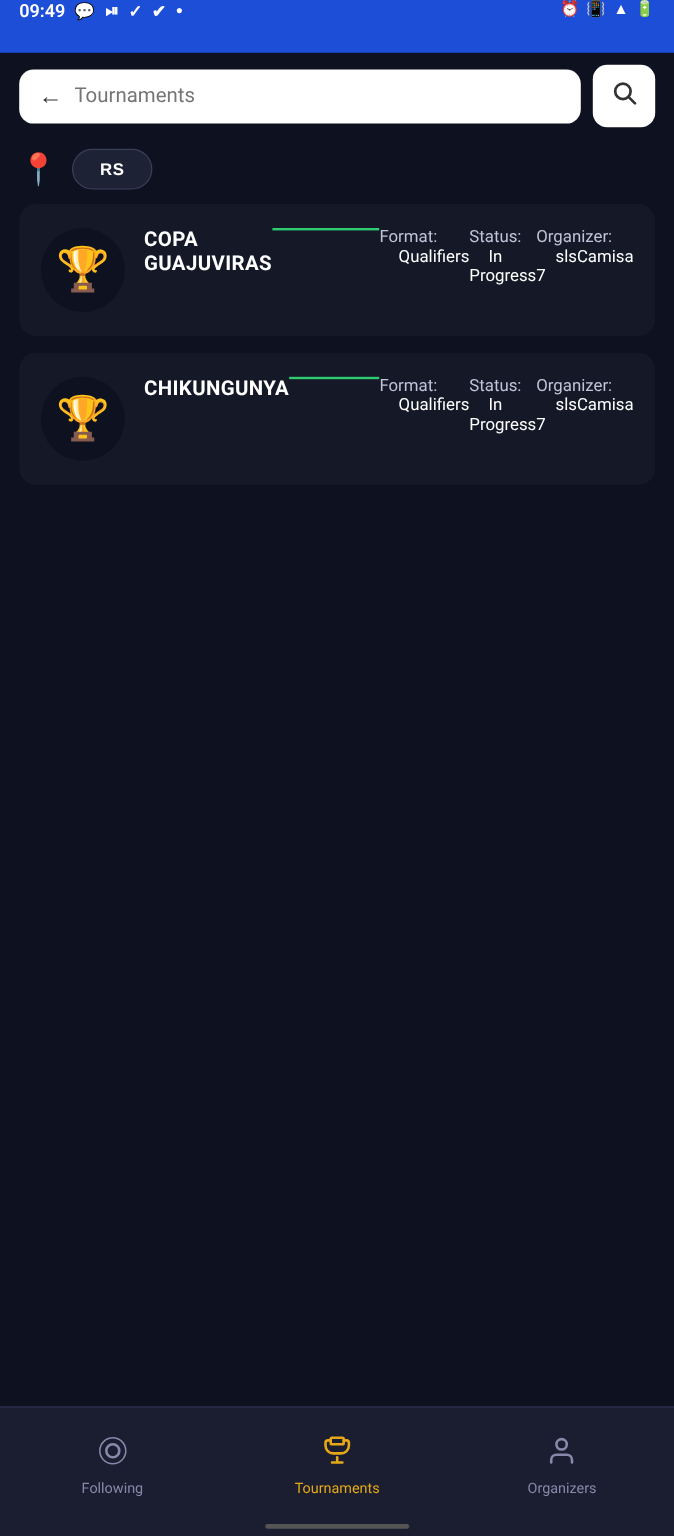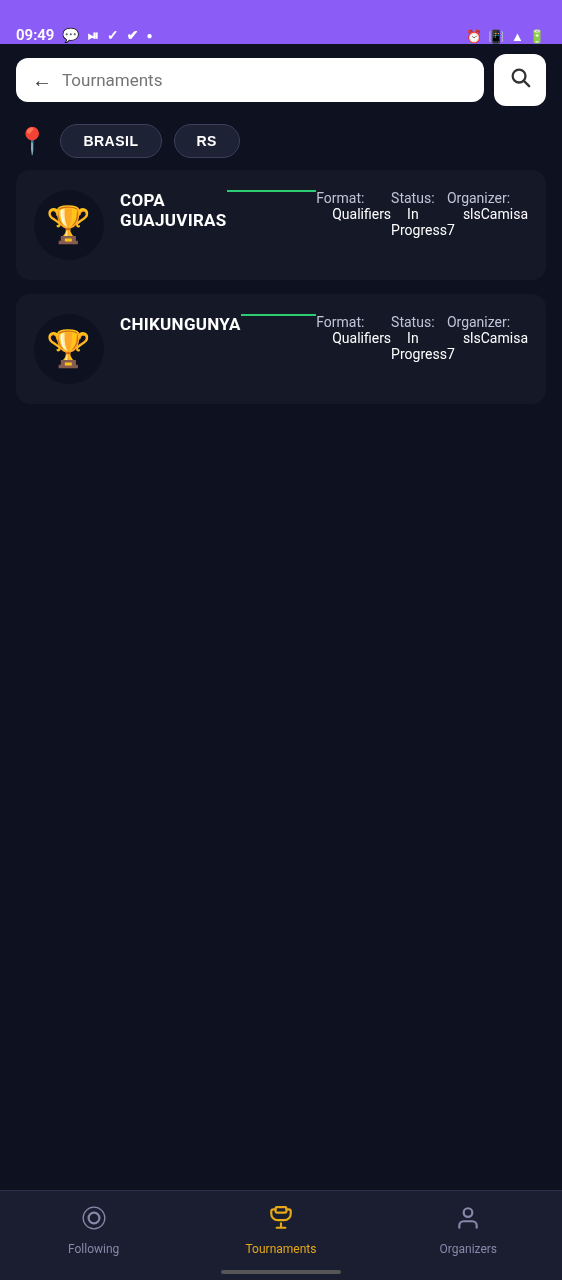--- a/index.html
+++ b/index.html
@@ -11,23 +11,23 @@
       background-color: #0e1120;
       font-family: -apple-system, BlinkMacSystemFont, 'Segoe UI', Roboto, sans-serif;
       color: #ffffff;
       position: relative;
       overflow-x: hidden;
     }
 
     
     .status-bar {
       height: 44px;
-      background-color: #8b5cf6;
-      display: flex;
-      align-items: flex-end;
+      background-color: #1d4ed8;
+      display: flex;
+      align-items: flex-start;
       justify-content: space-between;
       padding: 0 16px;
     }
     .status-left {
       font-size: 15px;
       font-weight: 600;
       color: #fff;
       display: flex;
       align-items: center;
       gap: 8px;
@@ -168,21 +168,21 @@
       font-weight: 400;
       margin-left: 16px;
     }
 
     
     .bottom-nav {
       position: fixed;
       bottom: 0;
       left: 0;
       width: 562px;
-      height: 90px;
+      height: 108px;
       background: #1a1e30;
       display: flex;
       align-items: center;
       justify-content: space-around;
       border-top: 1px solid #2a2f4a;
       padding-bottom: 10px;
     }
     .nav-item {
       display: flex;
       flex-direction: column;
@@ -255,23 +255,20 @@
         <circle cx="11" cy="11" r="7"></circle>
         <line x1="16.5" y1="16.5" x2="22" y2="22"></line>
       </svg>
     </span>
   </button>
 </div>
 
 <div class="filter-row">
   <span class="location-icon">📍</span>
   <button class="filter-chip">
-    <span>BRASIL</span>
-  </button>
-  <button class="filter-chip">
     <span>RS</span>
   </button>
 </div>
 
 <div class="cards-container">
 
   <div class="tournament-card">
     <div class="trophy-container">
       🏆
     </div>

